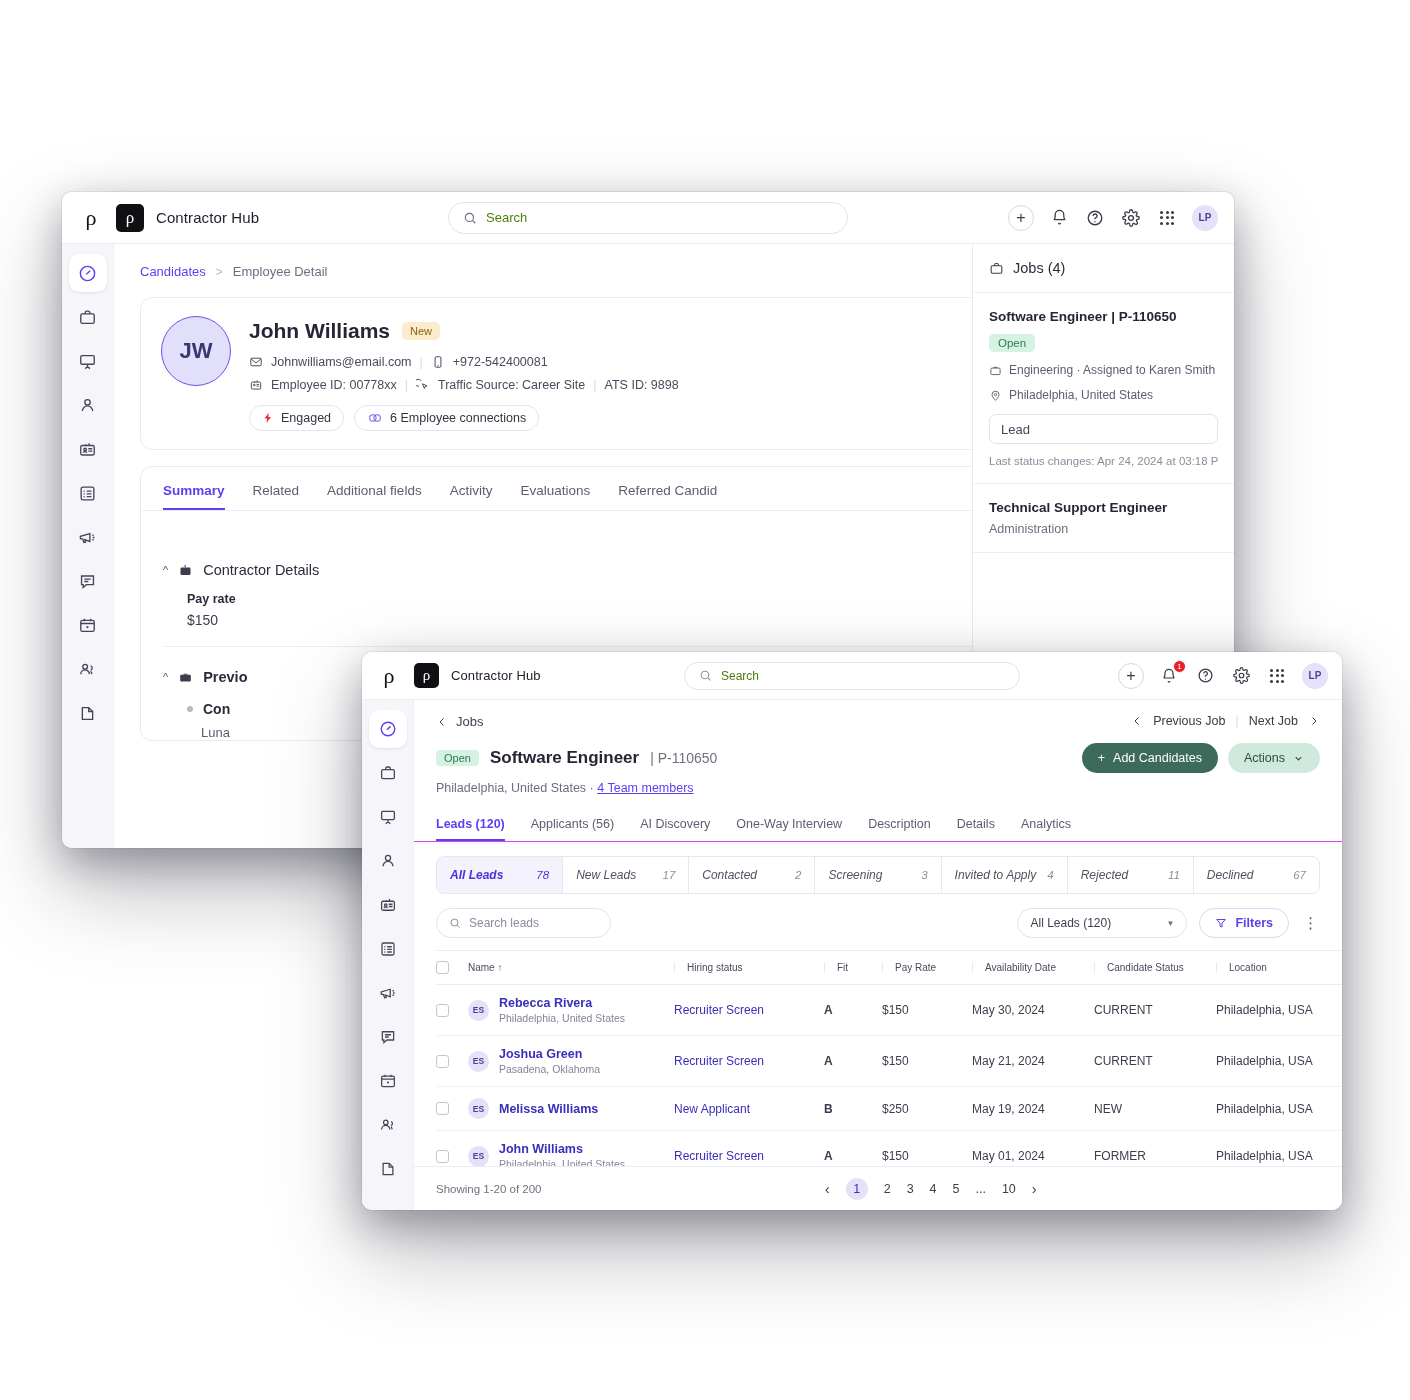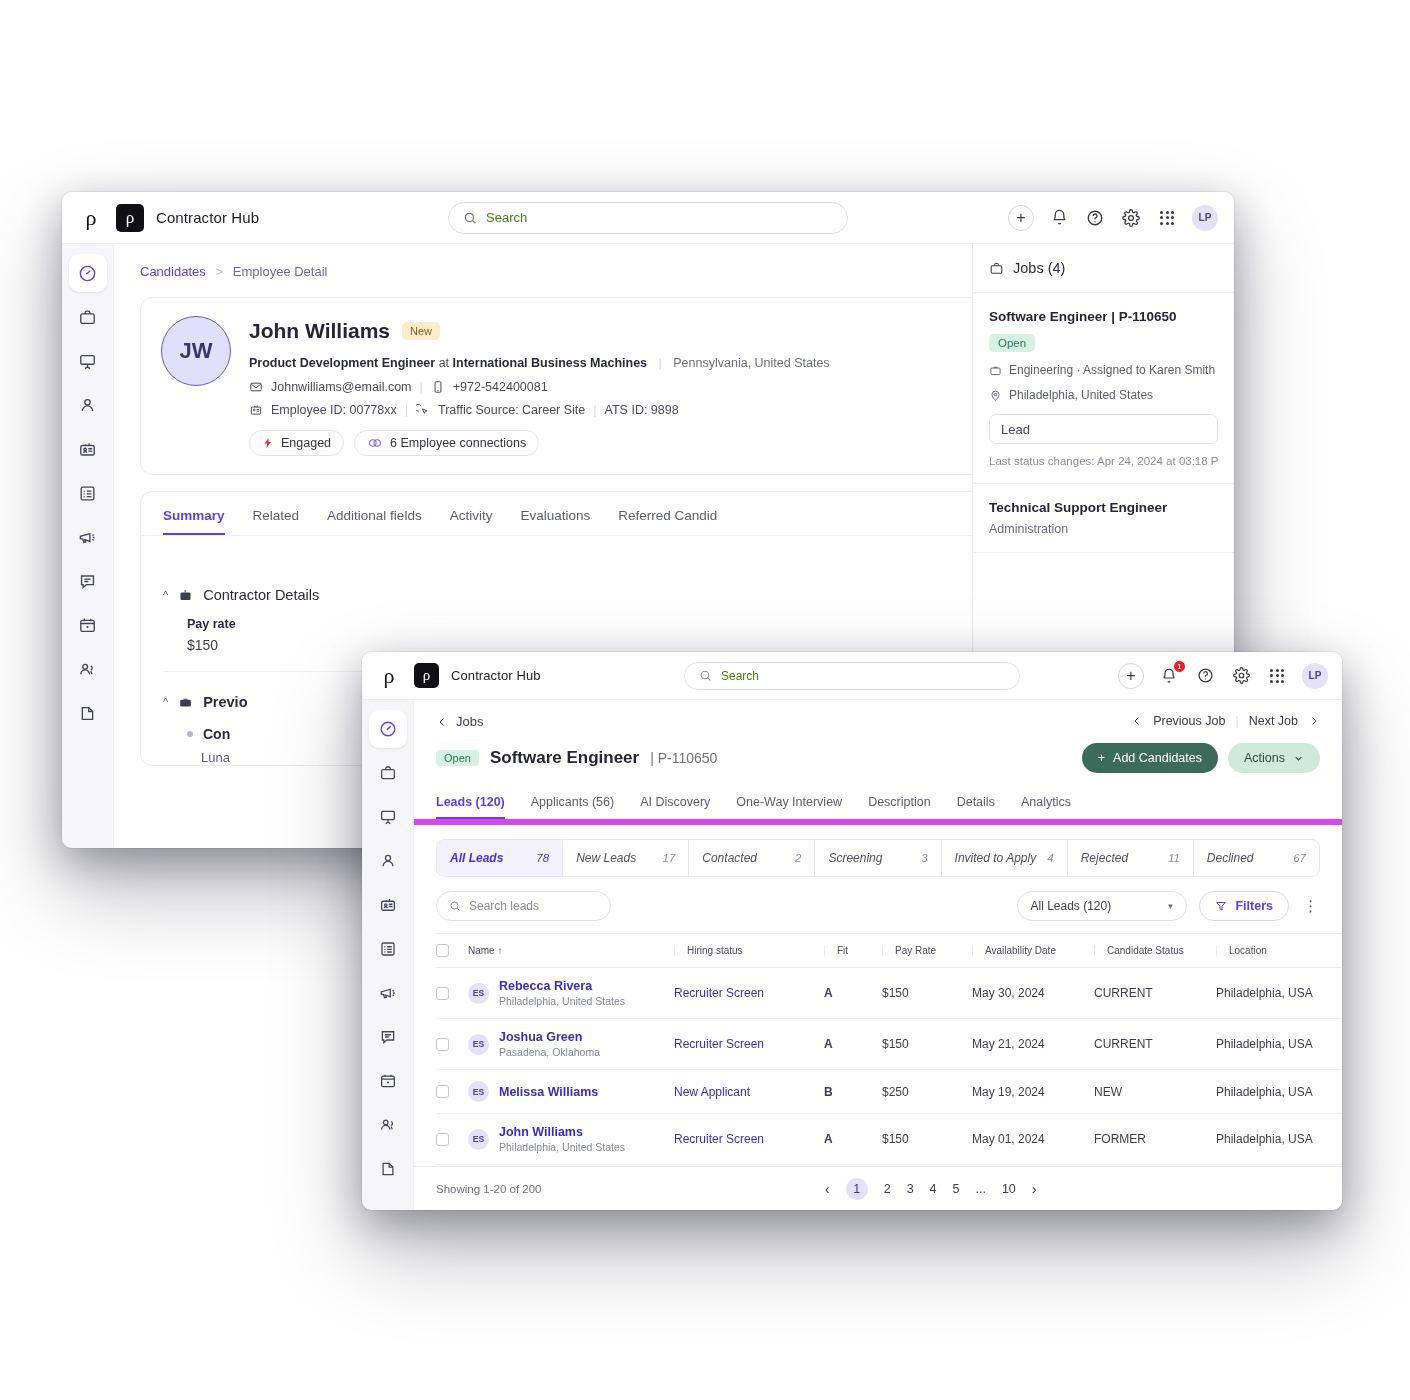--- a/index.html
+++ b/index.html
@@ -173,21 +173,21 @@
     background:#3d6b5b; color:#fff; font-size: 12.5px; border-radius: 16px;
     padding: 8px 16px; display:flex; align-items:center; gap:8px;
   }
   .btn-actions {
     background:#cfe9dc; color:#2c4f42; font-size: 12.5px; border-radius: 16px;
     padding: 8px 16px; display:flex; align-items:center; gap:8px;
   }
   .fw-sub { margin-top: 8px; font-size: 12.5px; color:#6c6e80; }
   .fw-sub a { color:#5b3ff0; }
 
-  .fw-tabs { display:flex; align-items:center; gap: 26px; padding: 0 22px; margin-top: 14px; border-bottom: 6px solid #d946ef; }
+  .fw-tabs { display:flex; align-items:center; gap: 26px; padding: 0 22px; margin-top: 14px; border-bottom: 1px solid #d946ef; }
   .fw-tab { font-size: 12.5px; color:#5c5e70; padding: 8px 0 10px 0; }
   .fw-tab.active { color:#5b3ff0; font-weight:bold; box-shadow: inset 0 -2px 0 #5b3ff0; }
 
   .seg-wrap { margin: 14px 22px 0 22px; border:1px solid #e6e7ee; border-radius: 8px; display:flex; overflow:hidden;font-style:italic; }
   .seg {
     flex:1; display:flex; align-items:center; justify-content:space-between; gap:10px;
     padding: 11px 13px; border-right: 1px solid #e6e7ee; font-size: 12px; color:#50525f;
   }
   .seg:last-child { border-right: none; }
   .seg.active { background:#f3f2fd; }
@@ -409,27 +409,20 @@
                       <path d="M16 15h5M19 12.5l2.5 2.5-2.5 2.5"></path>
                     </svg>
                   <svg width="17" height="17" viewBox="0 0 24 24">
                       <circle cx="12" cy="5.5" r="1.6" fill="#3a3a48"></circle>
                       <circle cx="12" cy="12" r="1.6" fill="#3a3a48"></circle>
                       <circle cx="12" cy="18.5" r="1.6" fill="#3a3a48"></circle>
                     </svg>
                 </div>
               </div>
 
-              <div class="meta1">
-                <b>Product Development Engineer</b>
-                <span>at</span>
-                <b>International Business Machines</b>
-                <span class="sepbar">|</span>
-                <span class="loc">Pennsylvania, United States</span>
-              </div>
 
               <div class="meta2">
                 <svg width="14" height="14" viewBox="0 0 24 24" fill="none" stroke="#4a4b5c" stroke-width="1.7">
                     <rect x="3" y="5.5" width="18" height="13" rx="2"></rect>
                     <path d="m3.8 7 8.2 6.4L20.2 7"></path>
                   </svg>
                 <span>Johnwilliams@email.com</span>
                 <span class="sepbar">|</span>
                 <svg width="14" height="14" viewBox="0 0 24 24" fill="none" stroke="#4a4b5c" stroke-width="1.7">
                     <rect x="7" y="3" width="10" height="18" rx="2"></rect>
@@ -733,20 +726,25 @@
                 <span>+</span>
                 <span>Add Candidates</span>
               </div>
               <div class="btn-actions">
                 <span>Actions</span>
                 <svg width="11" height="11" viewBox="0 0 24 24" fill="none" stroke="#2c4f42" stroke-width="2.4">
                     <path d="m6 9 6 6 6-6"></path>
                   </svg>
               </div>
             </div>
+          </div>
+          <div class="fw-sub">
+            <span>Philadelphia, United States</span>
+            <span> · </span>
+            <a href="#">4 Team members</a>
           </div>
         </div>
 
         <div class="fw-tabs">
           <div class="fw-tab active">Leads (120)</div>
           <div class="fw-tab">Applicants (56)</div>
           <div class="fw-tab">AI Discovery</div>
           <div class="fw-tab">One-Way Interview</div>
           <div class="fw-tab">Description</div>
           <div class="fw-tab">Details</div>

